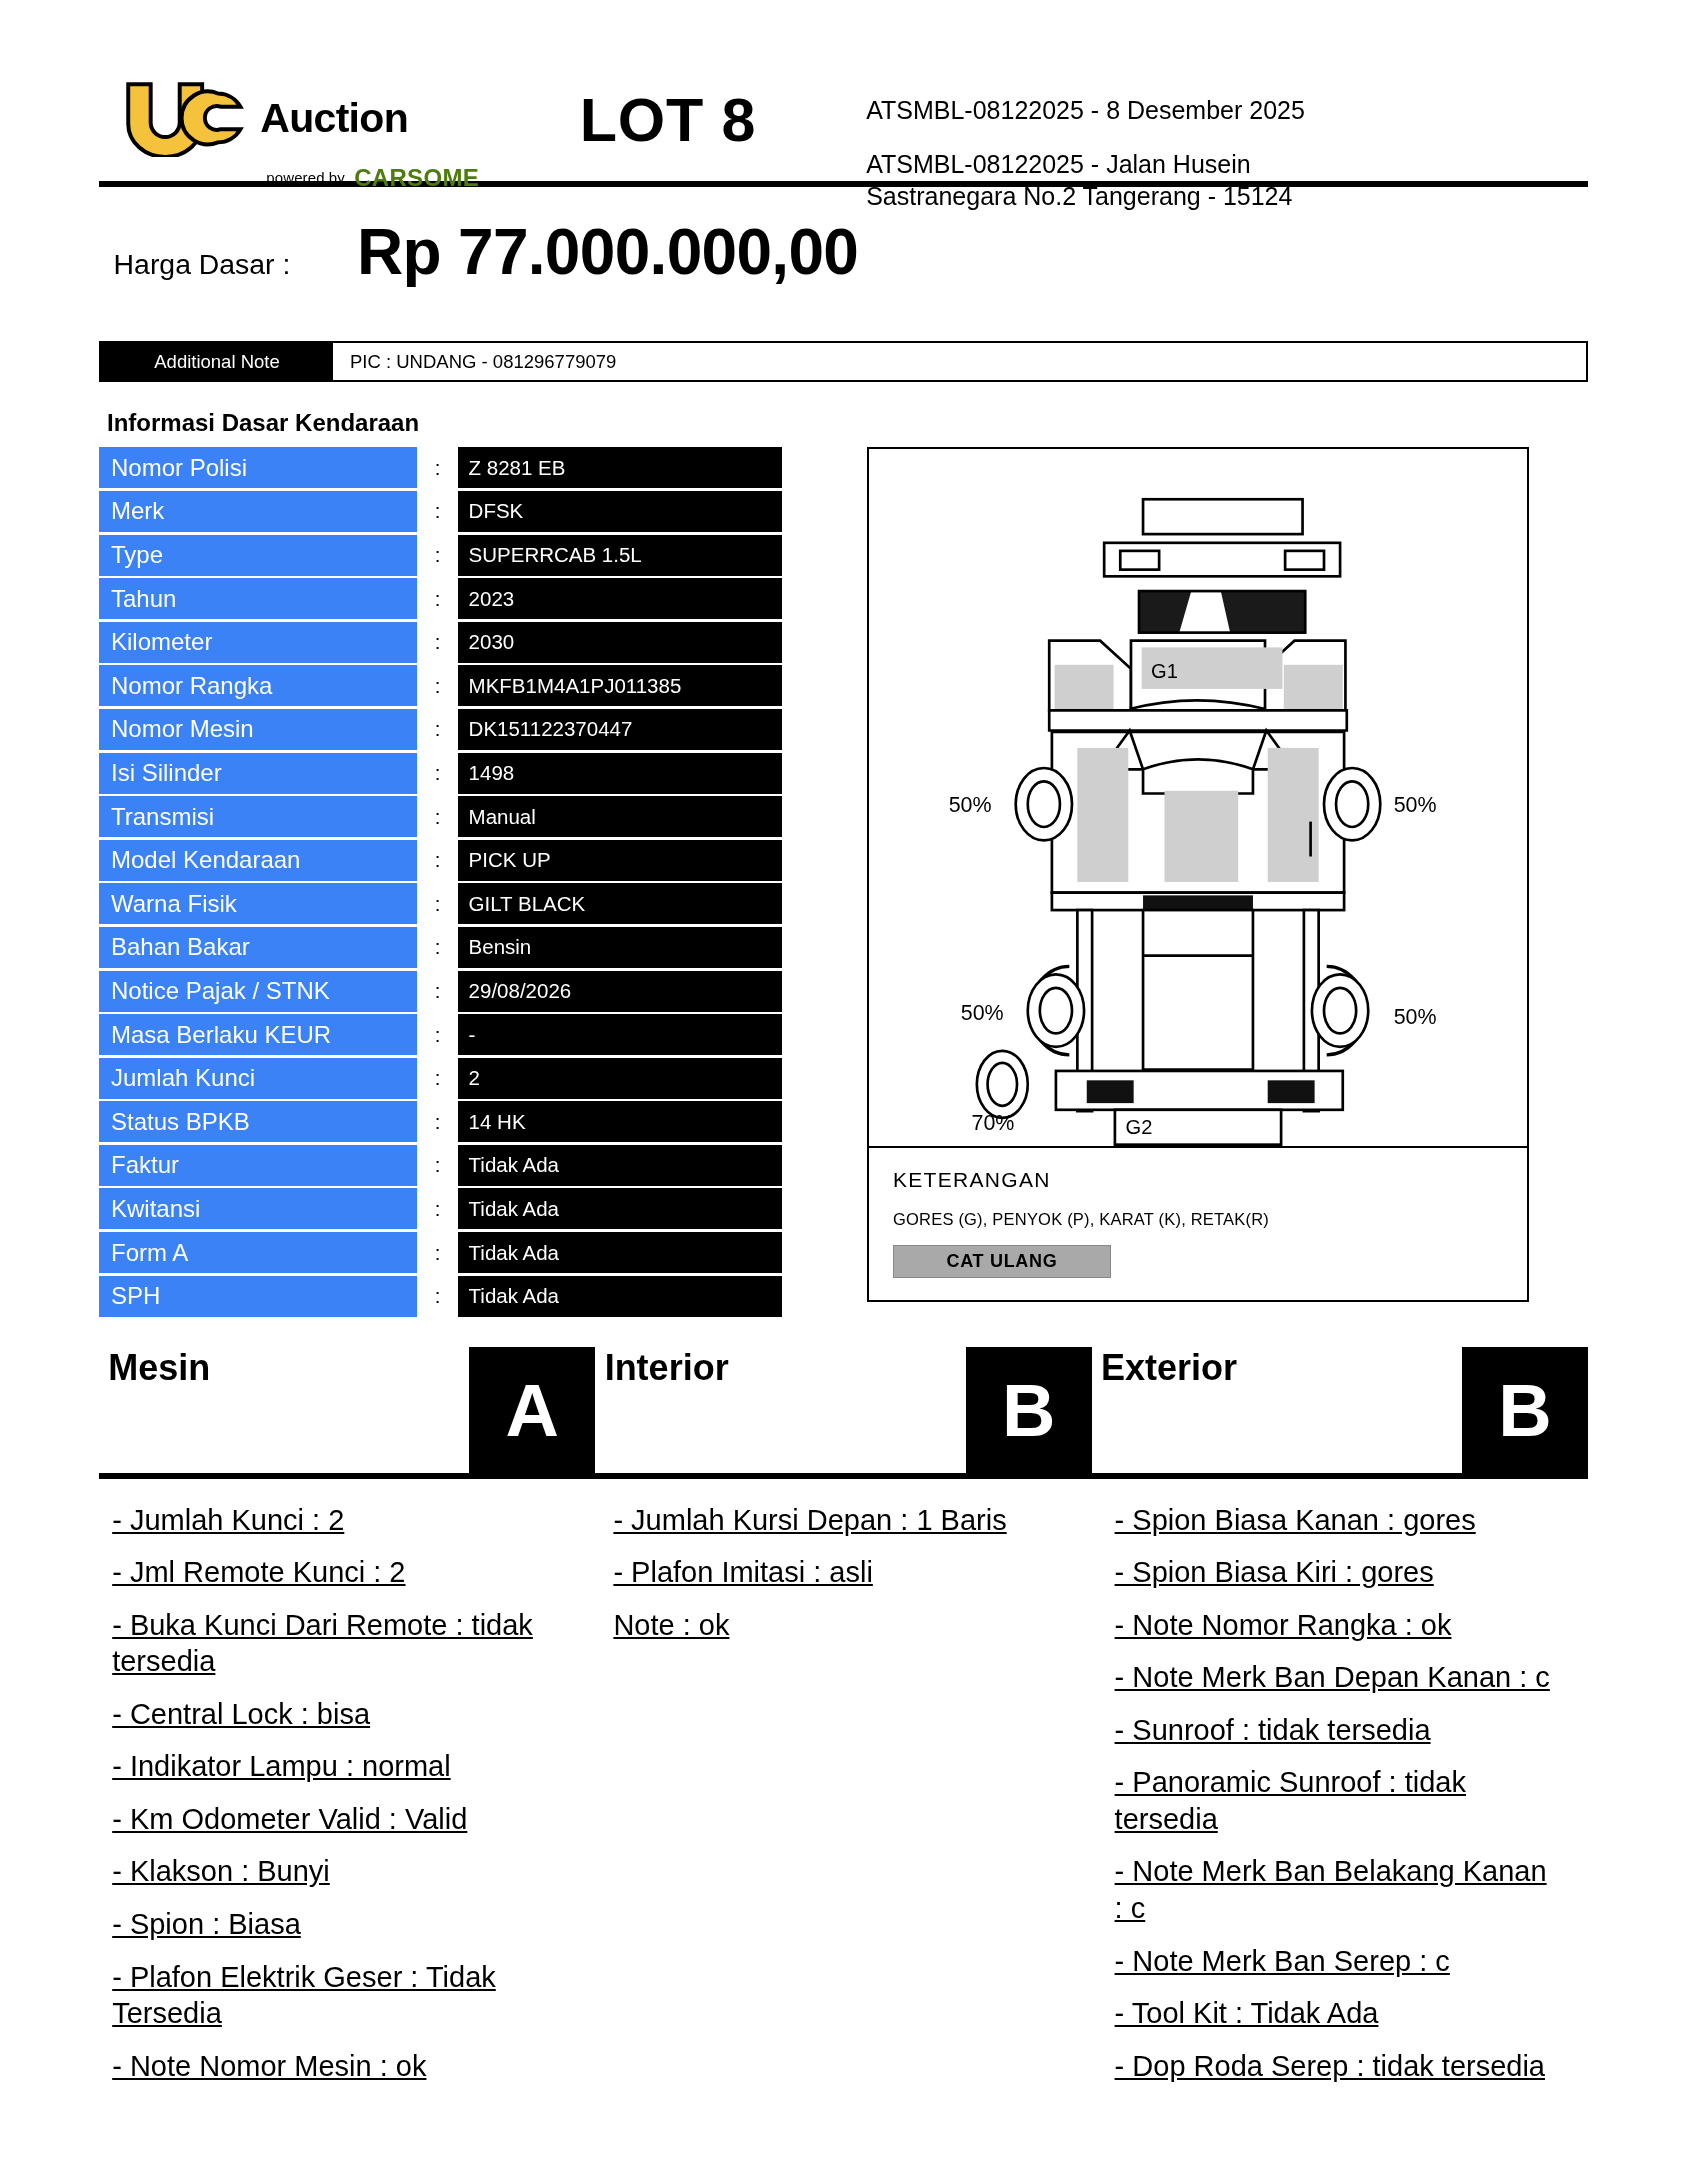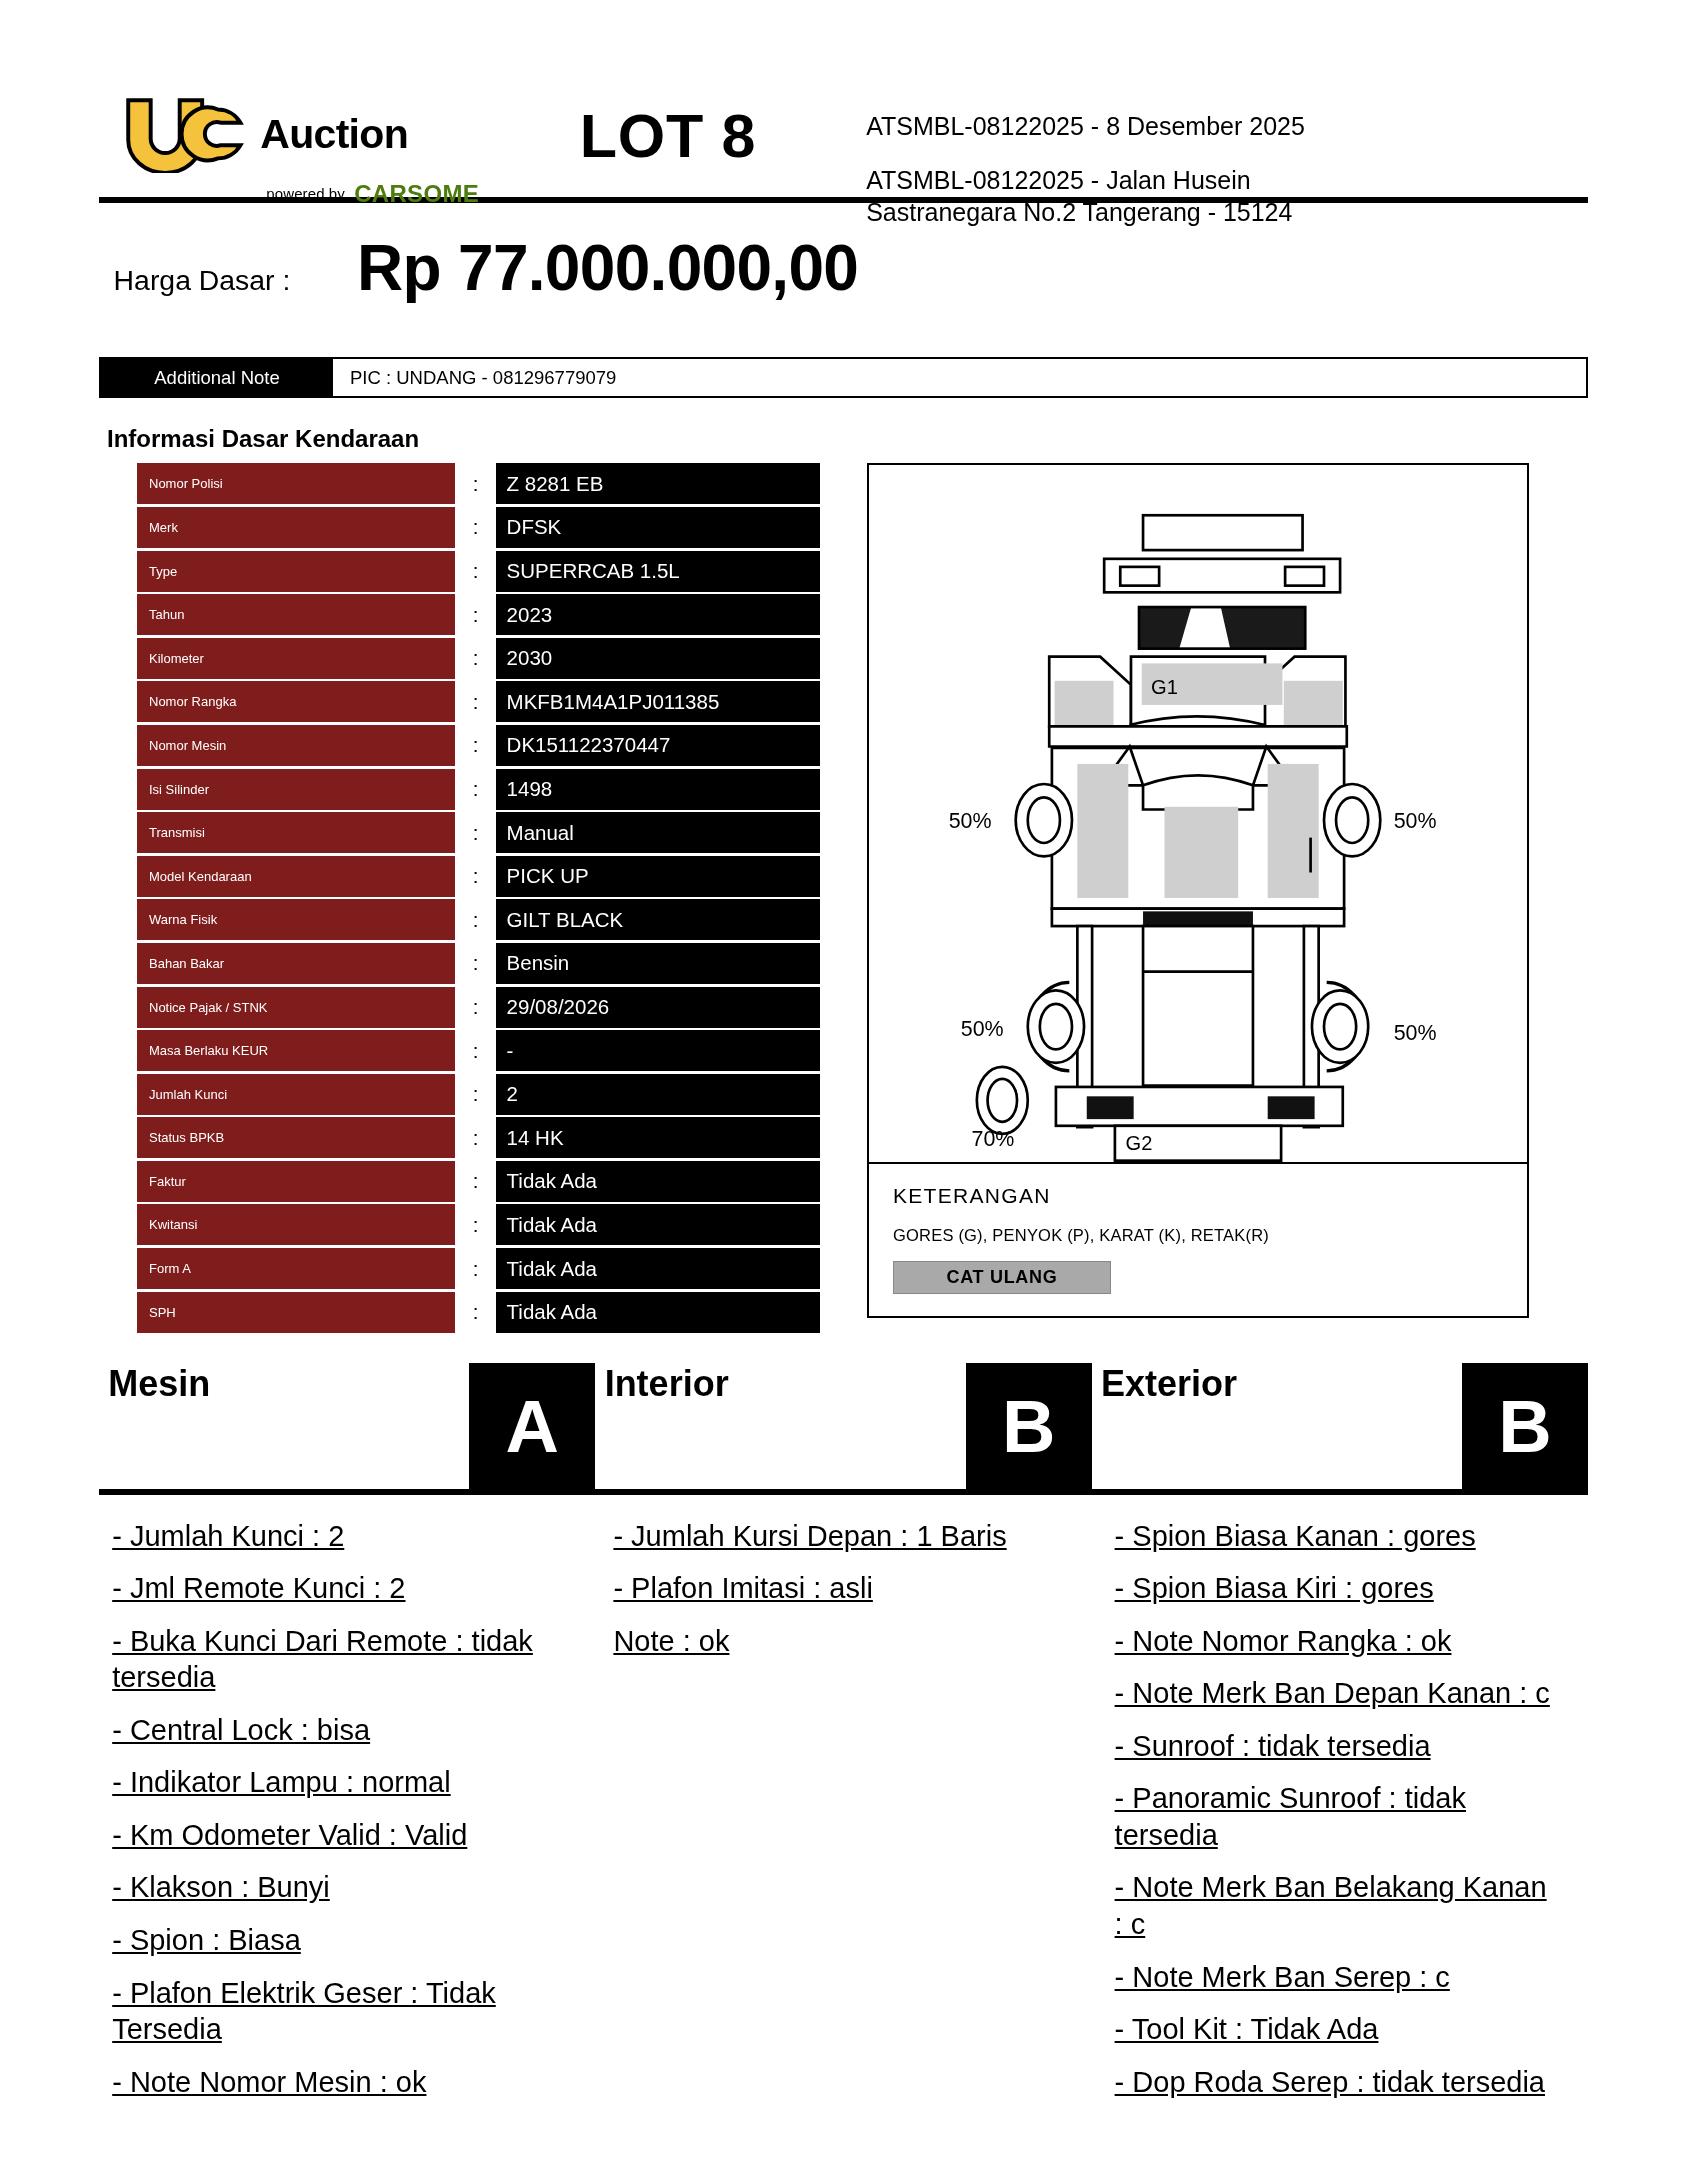--- a/index.html
+++ b/index.html
@@ -2,21 +2,21 @@
 <html style="font-size:10.6px"><head>
 <meta charset="utf-8">
 <style>
   * { box-sizing: border-box; margin: 0; padding: 0; }
   html, body {
     width: 1687px; height: 2183px;
     background: #ffffff;
     font-family: "Liberation Sans", sans-serif;
     color: #000;
   }
-  .page { position: relative; width: 1687px; height: 2183px; padding: 16px 99px; }
+  .page { position: relative; width: 1687px; height: 2183px; padding: 0 99px; }
 
   
   .header { display: flex; align-items: flex-start; padding-top: 79px; height: 172px; }
   .logo-block { width: 384px; flex: 0 0 384px; padding-left: 20px; }
   .logo-row { display: flex; align-items: center; gap: 9.3px; }
   .logo-mark { width: 132px; height: 78px; flex: 0 0 132px; }
   .logo-word { font-size: 41px; font-weight: bold; letter-spacing: -0.7px; line-height: 1; }
   .logo-sub { display: flex; align-items: center; justify-content: flex-end;
               gap: 9.3px; margin-top: 6.6px; padding-right: 4px; }
   .powered { font-size: 15px; letter-spacing: 0.1px; }
@@ -43,23 +43,23 @@
               width: 232px; flex: 0 0 232px; }
   .note-val { font-size: 18.5px; display: flex; align-items: center; padding-left: 17px; }
 
   
   .sec-title { font-size: 24px; font-weight: bold; margin: 26.5px 0 10.6px 8px; }
 
   
   .body-row { display: flex; gap: 40px; }
   .info-table { width: 728px; flex: 0 0 728px; }
   .irow { display: flex; align-items: stretch; height: 41px; margin-bottom: 2.6px; }
-  .ikey { background: #7f1d1d; color: #fff; font-size: 13px;
+  .ikey { background: #3b82f6; color: #fff; font-size: 24px;
           display: flex; align-items: center; padding-left: 12px;
-          width: 318px; flex: 0 0 318px; margin-left: 38px; }
+          width: 318px; flex: 0 0 318px; }
   .icolon { width: 41px; flex: 0 0 41px; font-size: 20.5px;
             display: flex; align-items: center; justify-content: center; color: #000; }
   .ival { background: #000; color: #fff; font-size: 20.5px;
           display: flex; align-items: center; padding-left: 10.6px;
           width: 324px; flex: 0 0 324px; }
 
   
   .diagram-col { width: 662px; flex: 0 0 662px; }
   .diagram-box { border: 2.6px solid #000; height: 701px; position: relative; background: #fff; }
   .diagram-box svg { display: block; width: 100%; height: 100%; }

